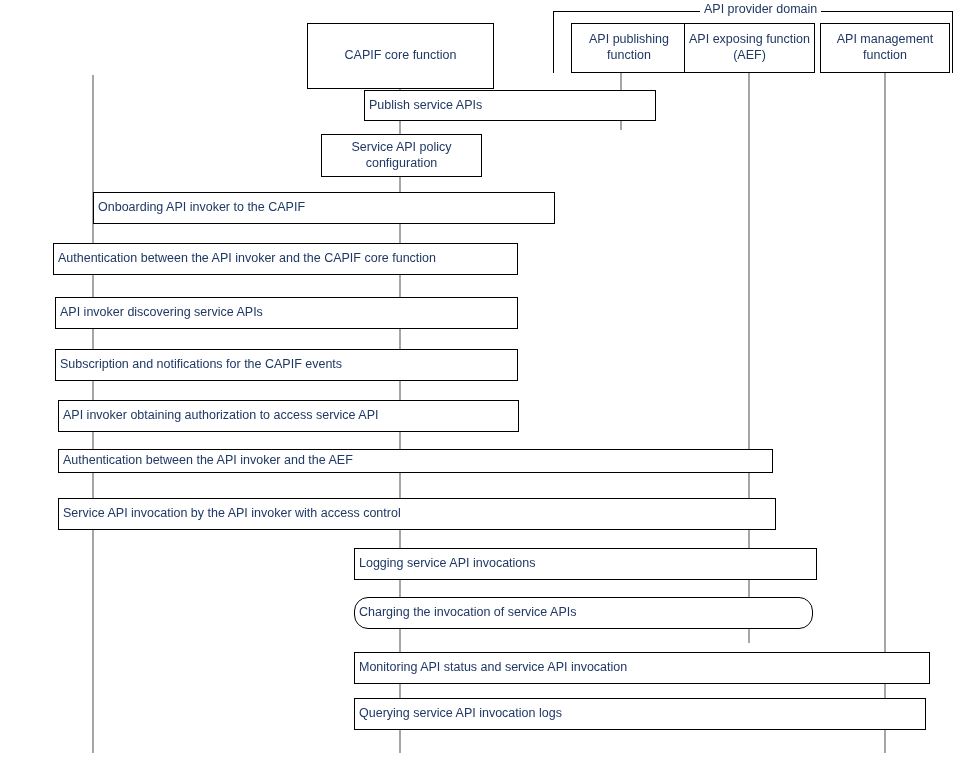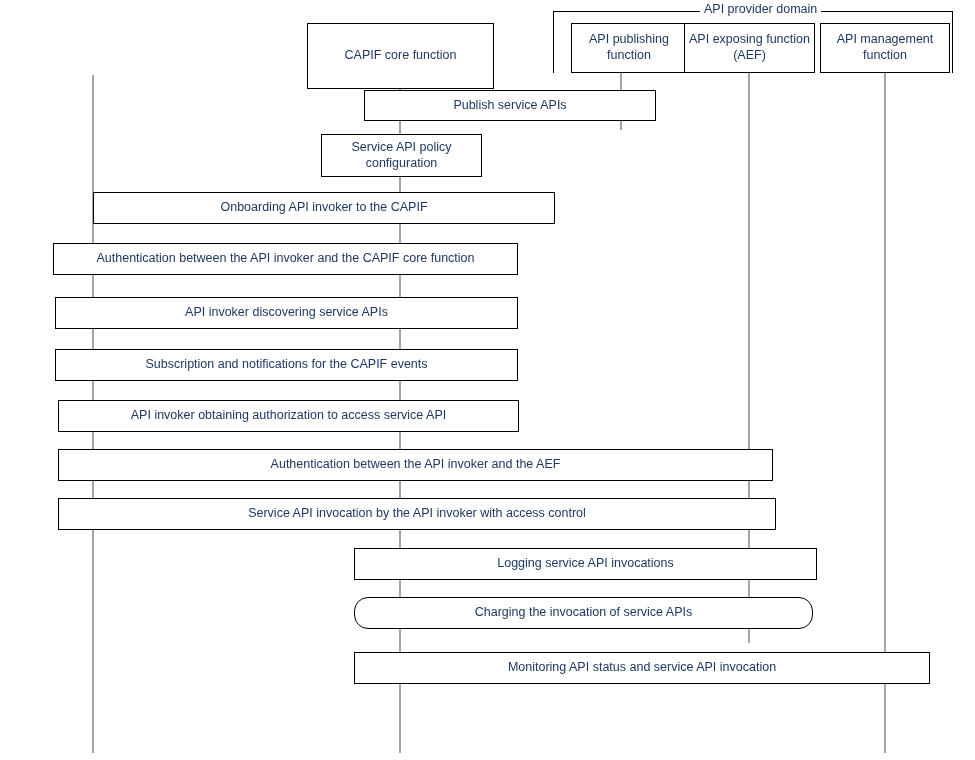--- a/index.html
+++ b/index.html
@@ -40,21 +40,21 @@
     z-index: 1;
   }
   
   .step-box {
     position: absolute;
     box-sizing: border-box;
     border: 1.3px solid #000000;
     background: #ffffff;
     display: flex;
     align-items: center;
-    justify-content: center;
+    justify-content: flex-start;
     text-align: center;
     font-size: 12.5px;
     line-height: 1.25;
     color: #1f3864;
     z-index: 4;
     padding: 2px 4px;
   }
   
   .domain-bracket {
     position: absolute;
@@ -127,34 +127,37 @@
   </div>
 
   <div class="step-box" style="left:55px; top:349px; width:463px; height:32px;">
     <span>Subscription and notifications for the CAPIF events</span>
   </div>
 
   <div class="step-box" style="left:58px; top:400px; width:461px; height:32px;">
     <span>API invoker obtaining authorization to access service API</span>
   </div>
 
-  <div class="step-box" style="left:58px; top:449px; width:715px; height:32px;">
+  <div class="step-box" style="left:58px; top:449px; width:715px; height:24px;">
     <span>Authentication between the API invoker and the AEF</span>
   </div>
 
   <div class="step-box" style="left:58px; top:498px; width:718px; height:32px;">
     <span>Service API invocation by the API invoker with access control</span>
   </div>
 
   <div class="step-box" style="left:354px; top:548px; width:463px; height:32px;">
     <span>Logging service API invocations</span>
   </div>
 
   <div class="step-box" style="left:354px; top:597px; width:459px; height:32px;border-radius:14px;">
     <span>Charging the invocation of service APIs</span>
   </div>
 
   <div class="step-box" style="left:354px; top:652px; width:576px; height:32px;">
     <span>Monitoring API status and service API invocation</span>
   </div>
 
+  <div class="step-box" style="left:354px; top:698px; width:572px; height:32px;">
+    <span>Querying service API invocation logs</span>
+  </div>
 
 </div>
 
 </body></html>

